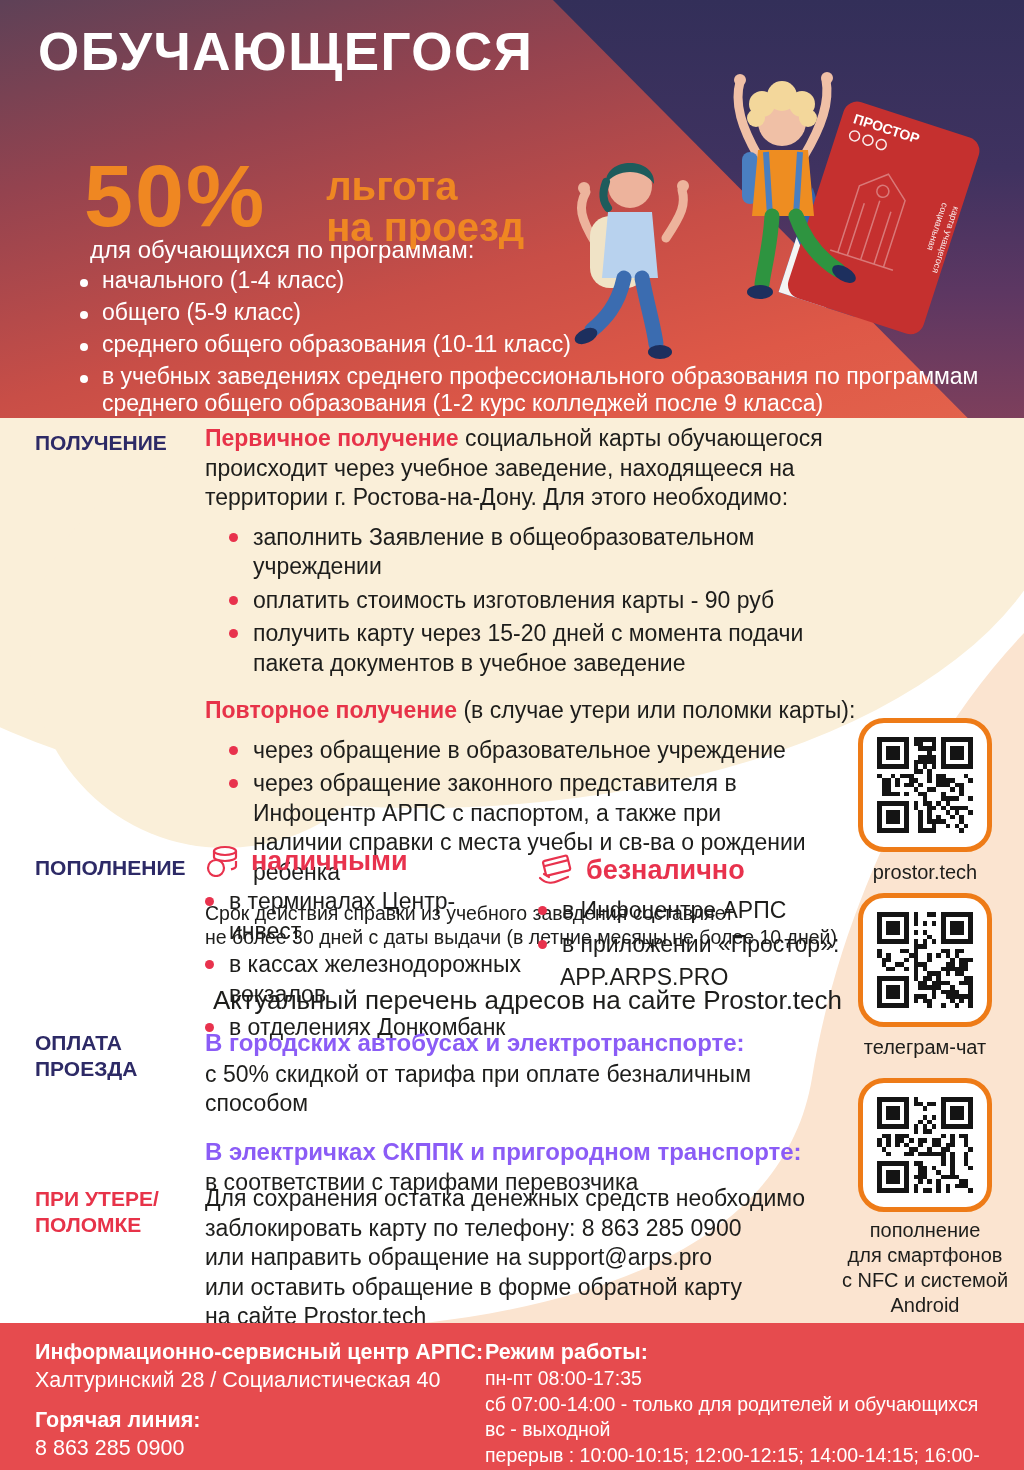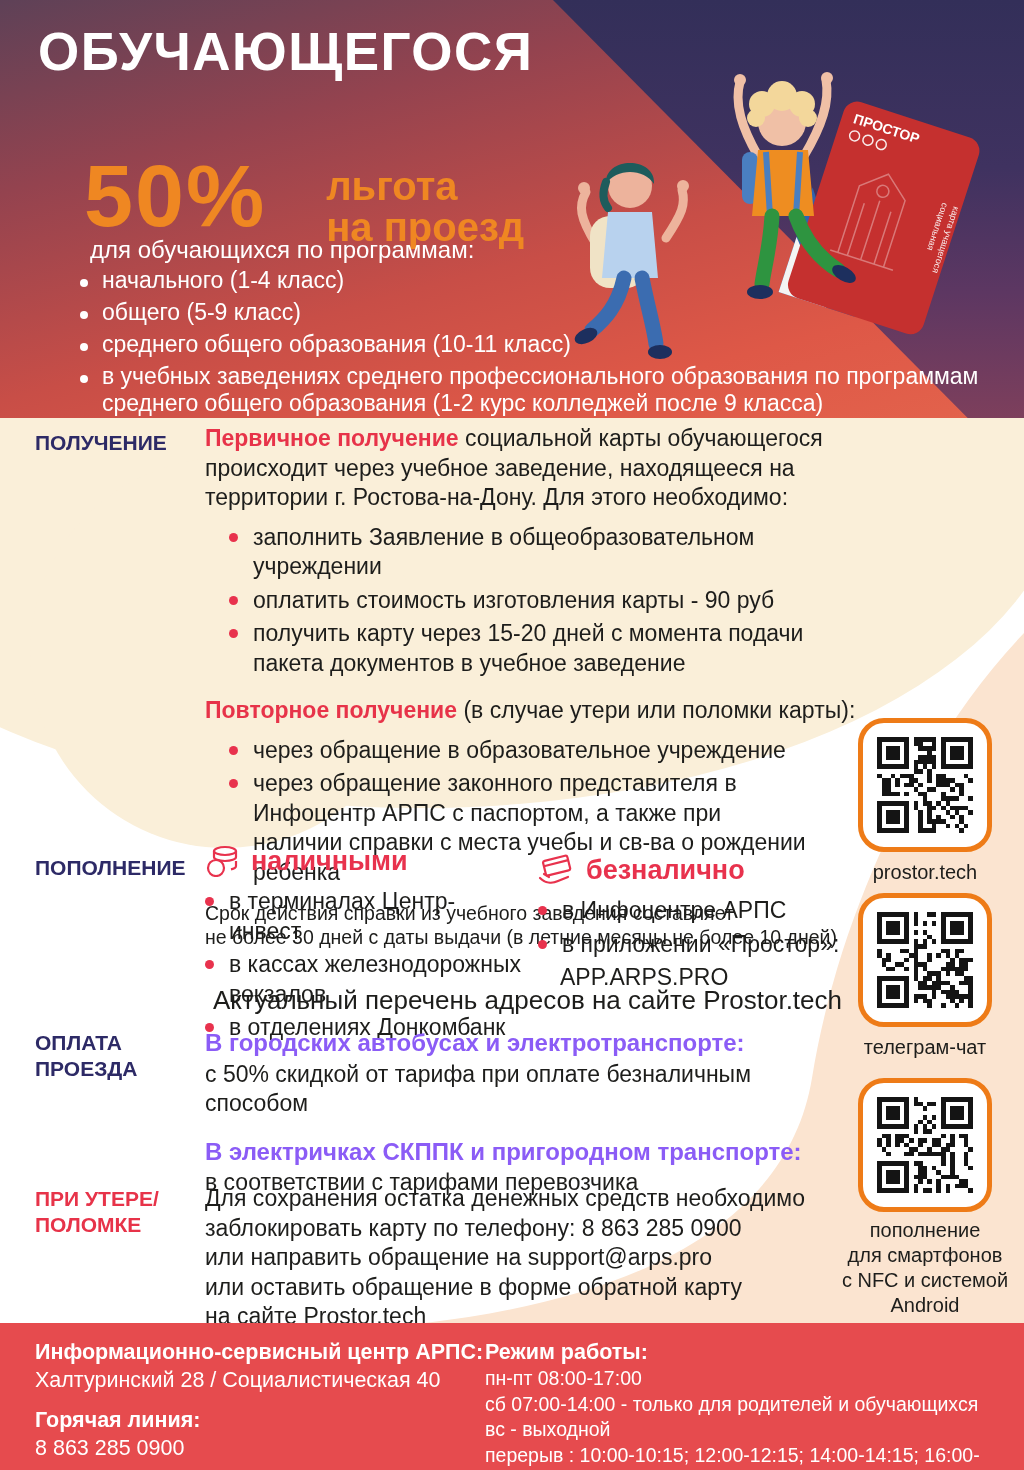--- a/index.html
+++ b/index.html
@@ -957,20 +957,20 @@
   <footer class="footer">
     <div class="footer-left">
       <div class="f-bold">Информационно-сервисный центр АРПС:</div>
       <div class="f-normal">Халтуринский 28 / Социалистическая 40</div>
       <div class="f-gap"></div>
       <div class="f-bold">Горячая линия:</div>
       <div class="f-normal">8 863 285 0900</div>
     </div>
     <div class="footer-right">
       <div class="f-bold">Режим работы:</div>
-      <div>пн-пт 08:00-17:00</div>
+      <div>пн-пт 08:00-17:35</div>
       <div>сб 07:00-14:00 - только для родителей и обучающихся</div>
       <div>вс - выходной</div>
       <div>перерыв : 10:00-10:15; 12:00-12:15; 14:00-14:15; 16:00-16:15</div>
     </div>
   </footer>
 
 </div>
 
 </body></html>

